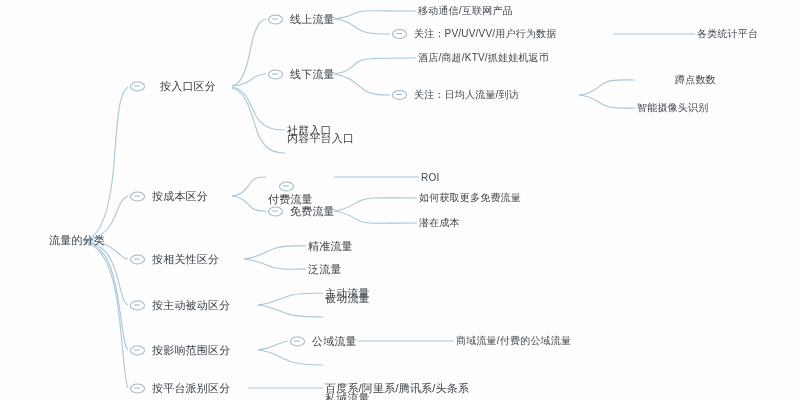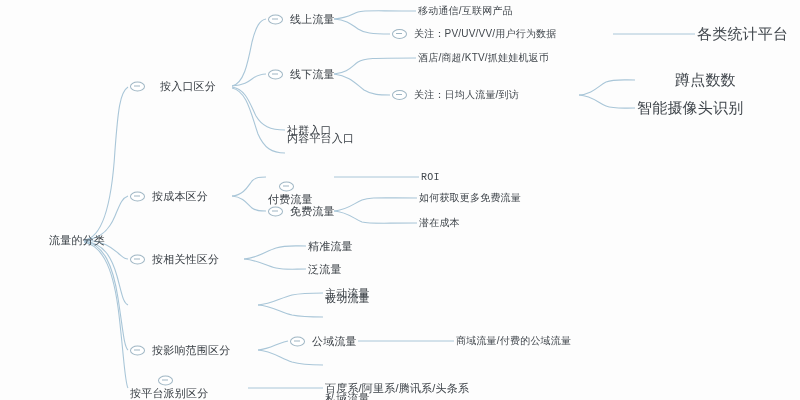--- a/index.html
+++ b/index.html
@@ -61,21 +61,21 @@
   }
   .lvl-2 .node-label {
     font-size: 11px;
     color: #3b4147;
   }
   .lvl-3 .node-label {
     font-size: 10px;
     color: #41474d;
   }
   .lvl-4 .node-label {
-    font-size: 15px;
+    font-size: 10px;
     color: #41474d;
   }
   .collapse-marker {
     width: 13px;
     height: 8px;
     border: 1px solid #9fb6c4;
     border-radius: 50%;
     margin-right: 7px;
     flex: 0 0 auto;
     background: #ffffff;
@@ -173,21 +173,21 @@
         <span class="node-label">内容平台入口</span>
       </div>
       <div class="node lvl-1" style="left: 130px; top: 196px;">
         <span class="collapse-marker"></span>
         <span class="node-label">按成本区分</span>
       </div>
       <div class="node lvl-2" style="left: 268px; top: 194px; flex-direction: column;">
         <span class="collapse-marker"></span>
         <span class="node-label">付费流量</span>
       </div>
-      <div class="node lvl-3" style="left: 421px; top: 177px; font-family: Liberation Mono, monospace;">
+      <div class="node lvl-3" style="left: 421px; top: 177px;">
         <span class="node-label">ROI</span>
       </div>
       <div class="node lvl-2" style="left: 268px; top: 211px;">
         <span class="collapse-marker"></span>
         <span class="node-label">免费流量</span>
       </div>
       <div class="node lvl-3" style="left: 419px; top: 198px;">
         <span class="node-label">如何获取更多免费流量</span>
       </div>
       <div class="node lvl-3" style="left: 419px; top: 223px;">
@@ -196,41 +196,45 @@
       <div class="node lvl-1" style="left: 130px; top: 259px;">
         <span class="collapse-marker"></span>
         <span class="node-label">按相关性区分</span>
       </div>
       <div class="node lvl-2" style="left: 308px; top: 246px;">
         <span class="node-label">精准流量</span>
       </div>
       <div class="node lvl-2" style="left: 308px; top: 269px;">
         <span class="node-label">泛流量</span>
       </div>
+      <div class="node lvl-1" style="left: 130px; top: 305px;">
+        <span class="collapse-marker"></span>
+        <span class="node-label">按主动被动区分</span>
+      </div>
       <div class="node lvl-2" style="left: 325px; top: 293px;">
         <span class="node-label">主动流量</span>
       </div>
       <div class="node lvl-2" style="left: 325px; top: 298px;">
         <span class="node-label">被动流量</span>
       </div>
       <div class="node lvl-1" style="left: 130px; top: 350px;">
         <span class="collapse-marker"></span>
         <span class="node-label">按影响范围区分</span>
       </div>
       <div class="node lvl-2" style="left: 290px; top: 341px;">
         <span class="collapse-marker"></span>
         <span class="node-label">公域流量</span>
       </div>
       <div class="node lvl-3" style="left: 456px; top: 341px;">
         <span class="node-label">商域流量/付费的公域流量</span>
       </div>
       <div class="node lvl-2" style="left: 325px; top: 350px; margin-top: 48px;">
         <span class="node-label">私域流量</span>
       </div>
-      <div class="node lvl-1" style="left: 130px; top: 388px; flex-direction: column;">
+      <div class="node lvl-1" style="left: 130px; top: 388px;">
         <span class="collapse-marker"></span>
         <span class="node-label">按平台派别区分</span>
       </div>
       <div class="node lvl-2" style="left: 325px; top: 388px;">
         <span class="node-label">百度系/阿里系/腾讯系/头条系</span>
       </div>
     </div>
 </div>
 
 </body></html>

